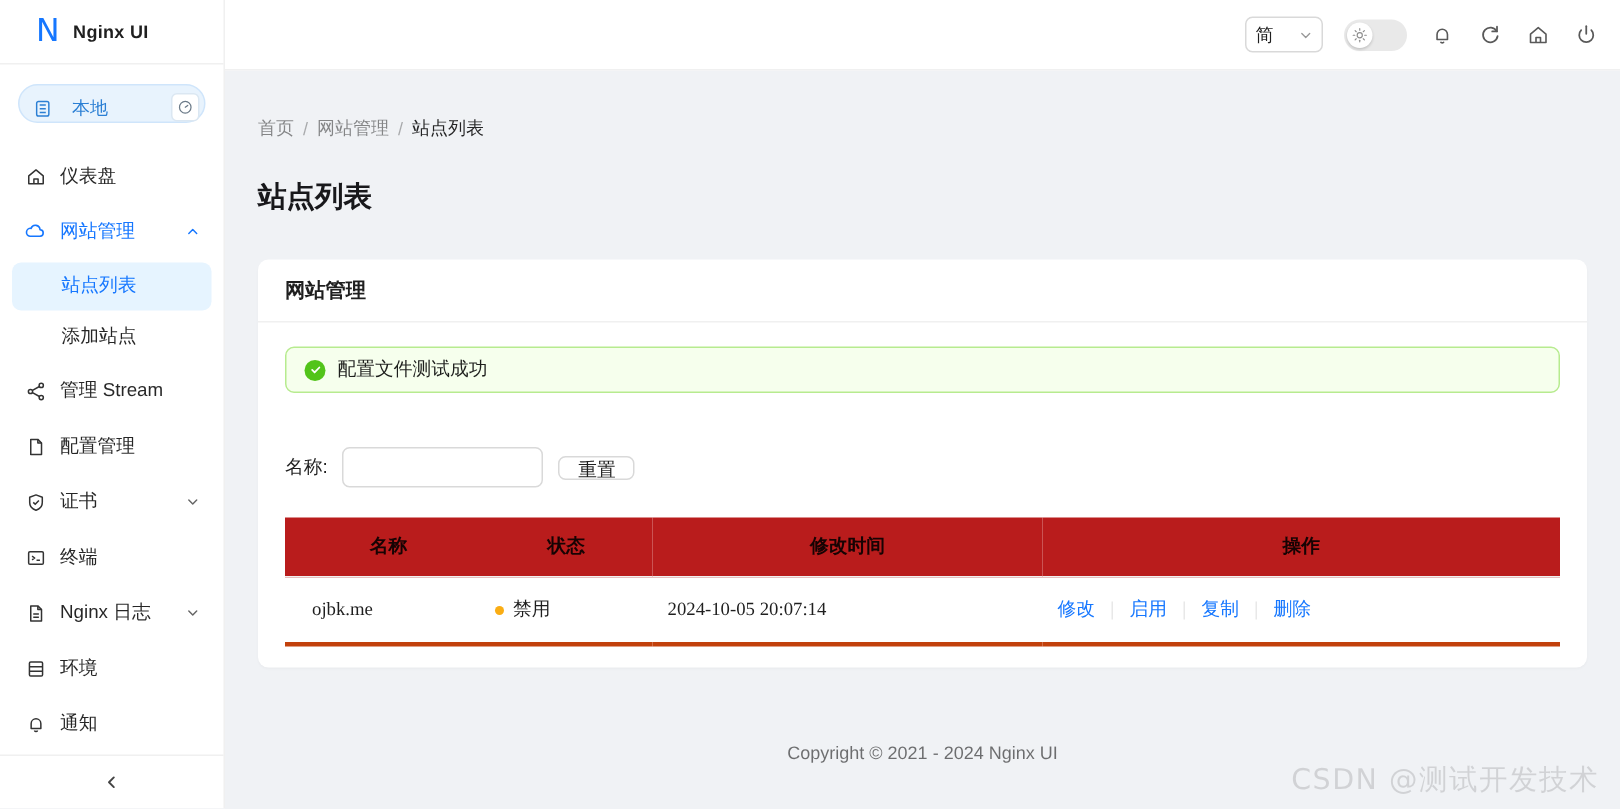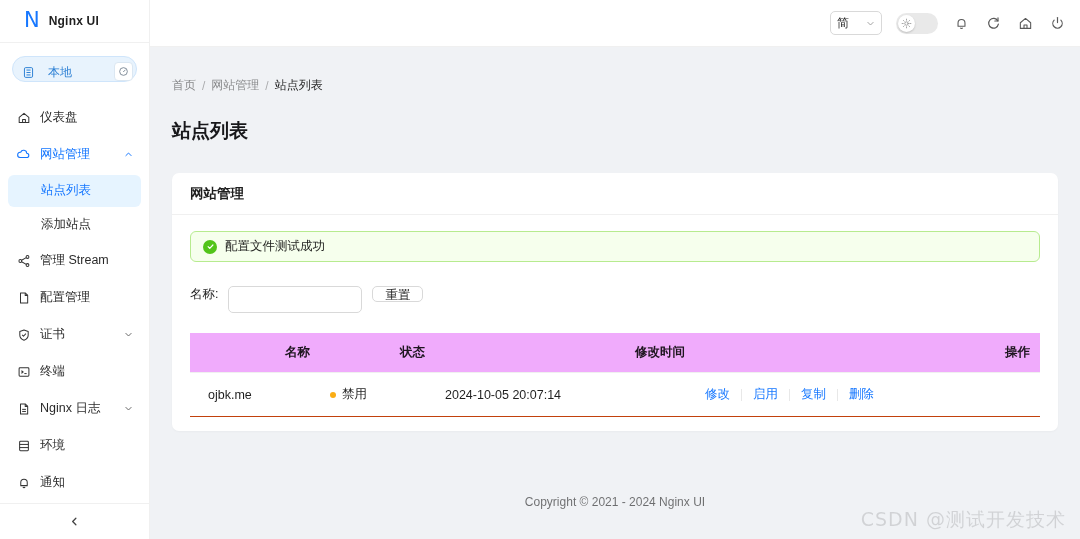--- a/index.html
+++ b/index.html
@@ -109,40 +109,40 @@
   .alert-success {
     background: #f6ffed; border: 1px solid #b7eb8f; border-radius: 6px;
     height: 31px; display: flex; align-items: center; gap: 8px; padding: 0 12px;
     font-size: 12.5px; color: rgba(0,0,0,0.88);
   }
   .check-circle {
     width: 14px; height: 14px; border-radius: 50%; background: #52c41a;
     display: flex; align-items: center; justify-content: center; flex: 0 0 14px;
   }
 
-  .filter-row { display: flex; gap: 10px; margin-top: 24px; }
+  .filter-row { display: flex; align-items: center; gap: 10px; margin-top: 36px; }
   .filter-label { font-size: 12.5px; color: rgba(0,0,0,0.88); }
   .filter-input {
     width: 134px; height: 27px; border: 1px solid #d9d9d9; border-radius: 5px;
     padding: 0 9px; font-size: 12.5px; font-family: inherit; outline: none; background:#fff;
   }
   .reset-btn {
     height: 16px; min-width: 46px; padding: 0 12px; border: 1px solid #d9d9d9;
     border-radius: 5px; background: #fff; font-size: 12.5px; font-family: inherit;
     cursor: pointer; color: rgba(0,0,0,0.88);
   }
 
   table.data { width: 100%; border-collapse: collapse; margin-top: 20px; }
   table.data thead th {
-    background: #f0abfc; text-align: right; font-weight: 700; font-size: 12.5px;
+    background: #b91c1c; text-align: center; font-weight: 700; font-size: 12.5px;
     color: rgba(0,0,0,0.88); padding: 11px 10px; border-bottom: 1px solid #f0f0f0;
   }
   table.data tbody td {
-    padding: 13px 10px; font-size: 12.5px; border-bottom: 1px solid #c2410c;
-    color: rgba(0,0,0,0.88); vertical-align: middle;
+    padding: 13px 10px; font-size: 12.5px; border-bottom: 3px solid #c2410c;
+    color: rgba(0,0,0,0.88); vertical-align: middle; font-family: Liberation Serif, serif;
   }
   .col-name { width: 130px; padding-left: 18px !important; }
   .col-status { width: 115px; }
   .col-time { width: 260px; }
   .status-cell { display: flex; align-items: center; gap: 6px; }
   .status-dot { width: 6px; height: 6px; border-radius: 50%; background: #faad14; flex: 0 0 6px; }
   .actions { display: flex; align-items: center; }
   .actions a { color: #1677ff; text-decoration: none; cursor: pointer; padding: 0 11px; font-size: 12.5px;}
   .actions a:first-child { padding-left: 0; }
   .actions .divider { width: 1px; height: 12px; background: #e8e8e8; }

